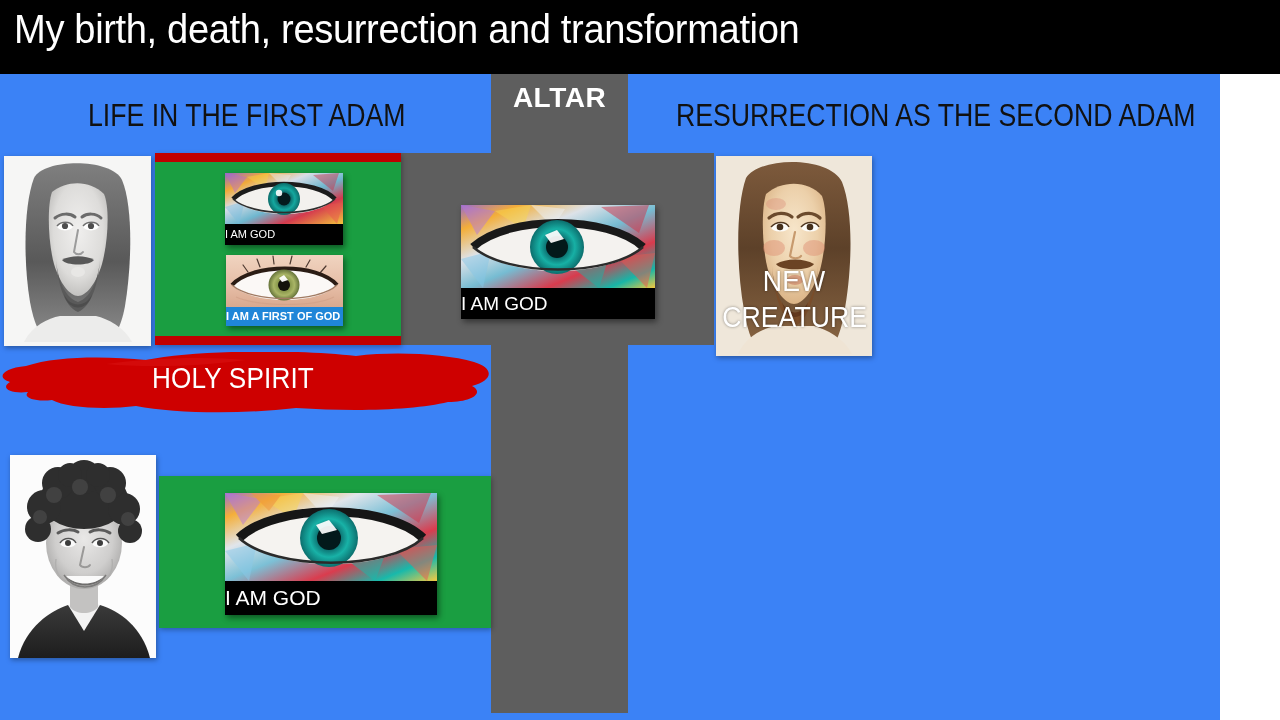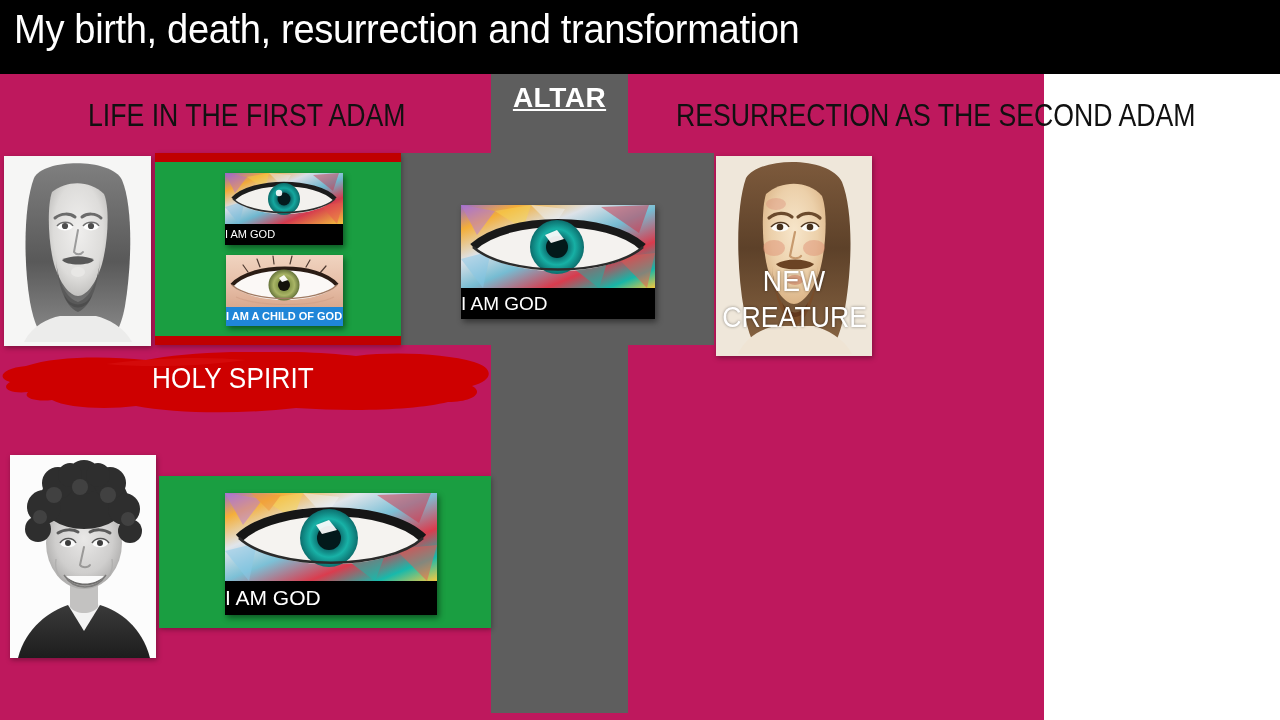--- a/index.html
+++ b/index.html
@@ -5,22 +5,22 @@
 <style>
   * { box-sizing: border-box; margin: 0; padding: 0; }
   html, body {
     width: 1280px; height: 720px;
     background: #ffffff;
     font-family: "Liberation Sans", sans-serif;
     overflow: hidden;
   }
   #slide {
     position: relative;
-    width: 1044px; height: 720px;
-    background: #be185d;
+    width: 1220px; height: 720px;
+    background: #3b82f6;
   }
 
   
   #title-bar {
     position: absolute; left: 0; top: 0;
     width: 1280px; height: 74px;
     background: #000000;
   }
   #title-text {
     position: absolute; left: 14px; top: 6px;
@@ -41,21 +41,20 @@
   #altar-label {
     position: absolute; left: 491px; top: 82px;
     width: 137px;
     text-align: center;
     color: #ffffff;
     font-size: 28px;
     font-weight: bold;
     letter-spacing: 0.5px;
     z-index: 6;
     font-family: "Liberation Sans", sans-serif;
-    text-decoration: underline;
   }
 
   
   .column-heading {
     position: absolute;
     color: #111111;
     font-size: 31px;
     font-weight: 400;
     white-space: nowrap;
     transform: scaleX(0.86);
@@ -294,21 +293,21 @@
         <line x1="64" y1="9" x2="66" y2="1"></line>
         <line x1="80" y1="12" x2="84" y2="5"></line>
         <line x1="94" y1="18" x2="100" y2="11"></line>
       </g>
       <ellipse cx="58" cy="30" rx="15.5" ry="15.5" fill="url(#irisB)"></ellipse>
       <circle cx="58" cy="30" r="6" fill="#14130c"></circle>
       <path d="M53 23 L58 20 L62 25 L56 27 Z" fill="#ffffff" opacity="0.95"></path>
       <path d="M6 30 C26 48 92 48 111 30" stroke="#a07a62" stroke-width="1.4" fill="none"></path>
       <path d="M10 42 C34 52 88 52 108 42" stroke="#cf9f86" stroke-width="1.2" fill="none" opacity="0.6"></path>
     </svg>
-    <div class="eye-caption cap-blue">I AM A CHILD OF GOD</div>
+    <div class="eye-caption cap-blue">I AM A FIRST OF GOD</div>
   </div>
 
   <div id="eye-card-center" class="eye-card">
     <svg class="eye-img" viewBox="0 0 194 83" preserveAspectRatio="none">
       <defs>
         <linearGradient id="cmosaicC" x1="0" y1="0" x2="1" y2="1">
           <stop offset="0%" stop-color="#9a6ccd"></stop>
           <stop offset="15%" stop-color="#f3ae39"></stop>
           <stop offset="34%" stop-color="#dde2e8"></stop>
           <stop offset="52%" stop-color="#76bcd2"></stop>

